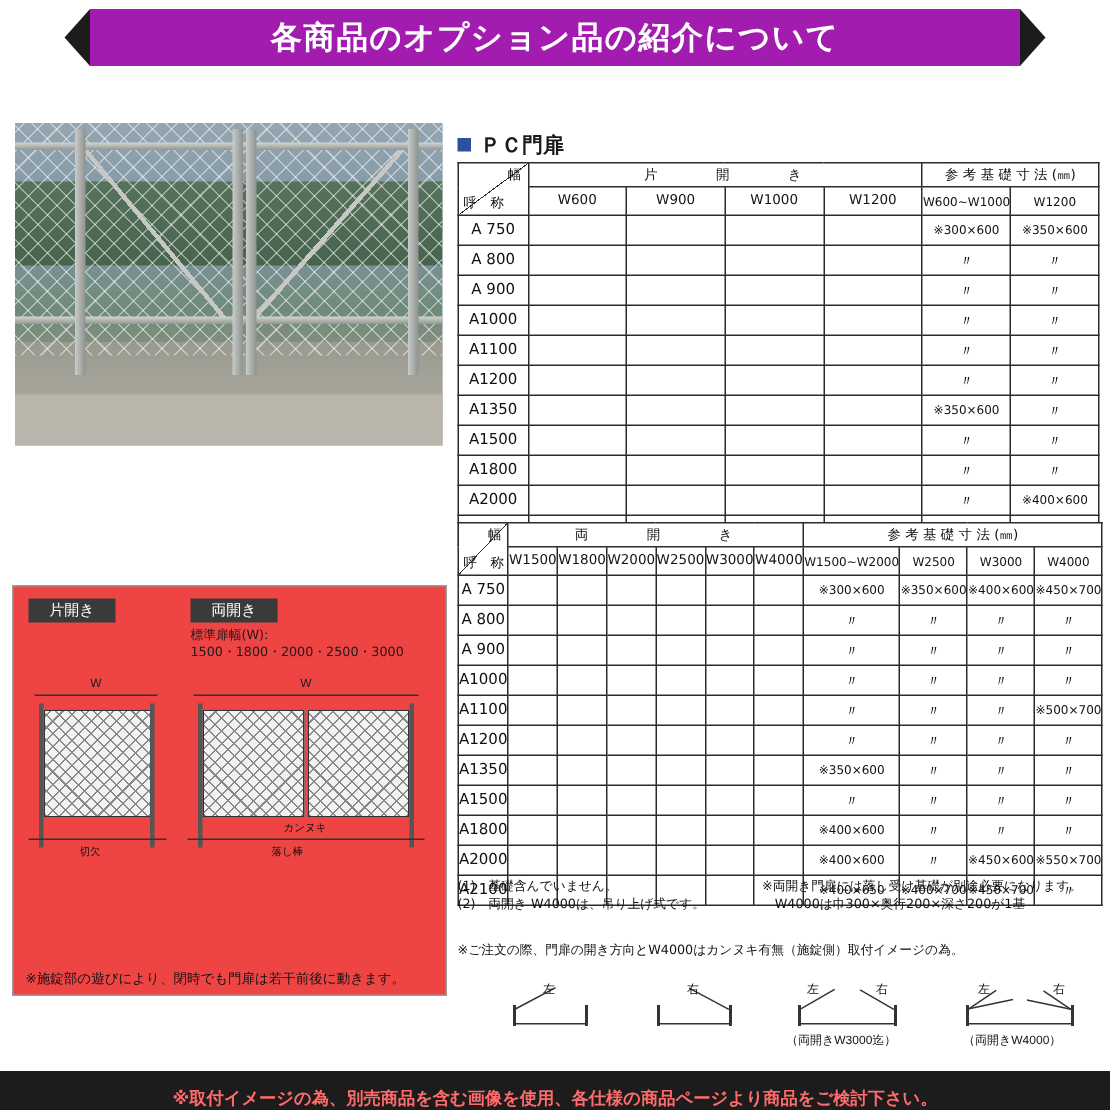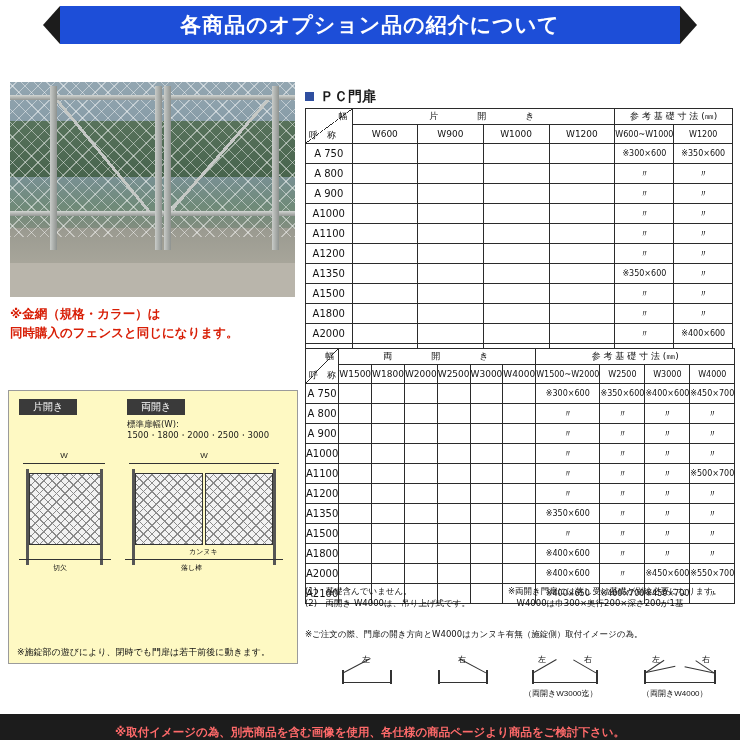--- a/index.html
+++ b/index.html
@@ -9,21 +9,21 @@
     font-family:"Liberation Sans","DejaVu Sans",sans-serif;
     color:#1a1a1a;
     overflow:hidden;
     position:relative;
   }
   .page{position:relative;width:740px;height:740px;}
 
   
   .banner{
     position:absolute;left:60px;top:6px;width:620px;height:38px;
-    background:#1d4ed8;
+    background:#a21caf;
     display:flex;align-items:center;justify-content:center;
   }
   .banner-text{
     color:#ffffff;font-size:21px;font-weight:bold;letter-spacing:1px;
     font-family:"DejaVu Sans","Liberation Sans",sans-serif;
   }
   .banner::before{
     content:"";position:absolute;left:-17px;top:0;
     border-top:19px solid transparent;border-bottom:19px solid transparent;
     border-right:17px solid #1c1c1c;
@@ -67,21 +67,21 @@
   .photo .diag{position:absolute;left:16%;top:8%;width:34%;height:54%;
     background:linear-gradient(to top right,transparent 49%,#c5c8c5 49%,#c5c8c5 51%,transparent 51%);}
   .photo .diag2{position:absolute;left:55%;top:8%;width:36%;height:54%;
     background:linear-gradient(to bottom right,transparent 49%,#c5c8c5 49%,#c5c8c5 51%,transparent 51%);}
 
   #note2{left:10px;top:305px;line-height:1.5;}
 
   
   .diagram{
     position:absolute;left:8px;top:390px;width:288px;height:272px;
-    border:1px solid #9b9b9b;background:#fef9c3;
+    border:1px solid #9b9b9b;background:#ef4444;
   }
   .diag-head{
     position:absolute;top:8px;height:16px;background:#3a3a3a;color:#fff;
     font-size:10px;display:flex;align-items:center;justify-content:center;
     font-family:"DejaVu Sans","Liberation Sans",sans-serif;
   }
   .diag-head.h1{left:10px;width:58px;}
   .diag-head.h2{left:118px;width:58px;}
   .diag-sub{
     position:absolute;font-size:8.5px;line-height:1.35;color:#1a1a1a;
@@ -178,24 +178,20 @@
     <div class="diag"></div>
     <div class="diag2"></div>
     <div class="rail r1"></div>
     <div class="rail r2"></div>
     <div class="post p1"></div>
     <div class="post p2"></div>
     <div class="post p3"></div>
     <div class="post p4"></div>
   </div>
 
-  <div class="note-red" id="note2">
-    <span>※金網（規格・カラー）は</span><br>
-    <span>同時購入のフェンスと同じになります。</span>
-  </div>
 
   <div class="diagram">
     <div class="diag-head h1">片開き</div>
     <div class="diag-head h2">両開き</div>
 
     <div class="diag-sub s2">
       <span>標準扉幅(W):</span><br>
       <span>1500・1800・2000・2500・3000</span>
     </div>
 

